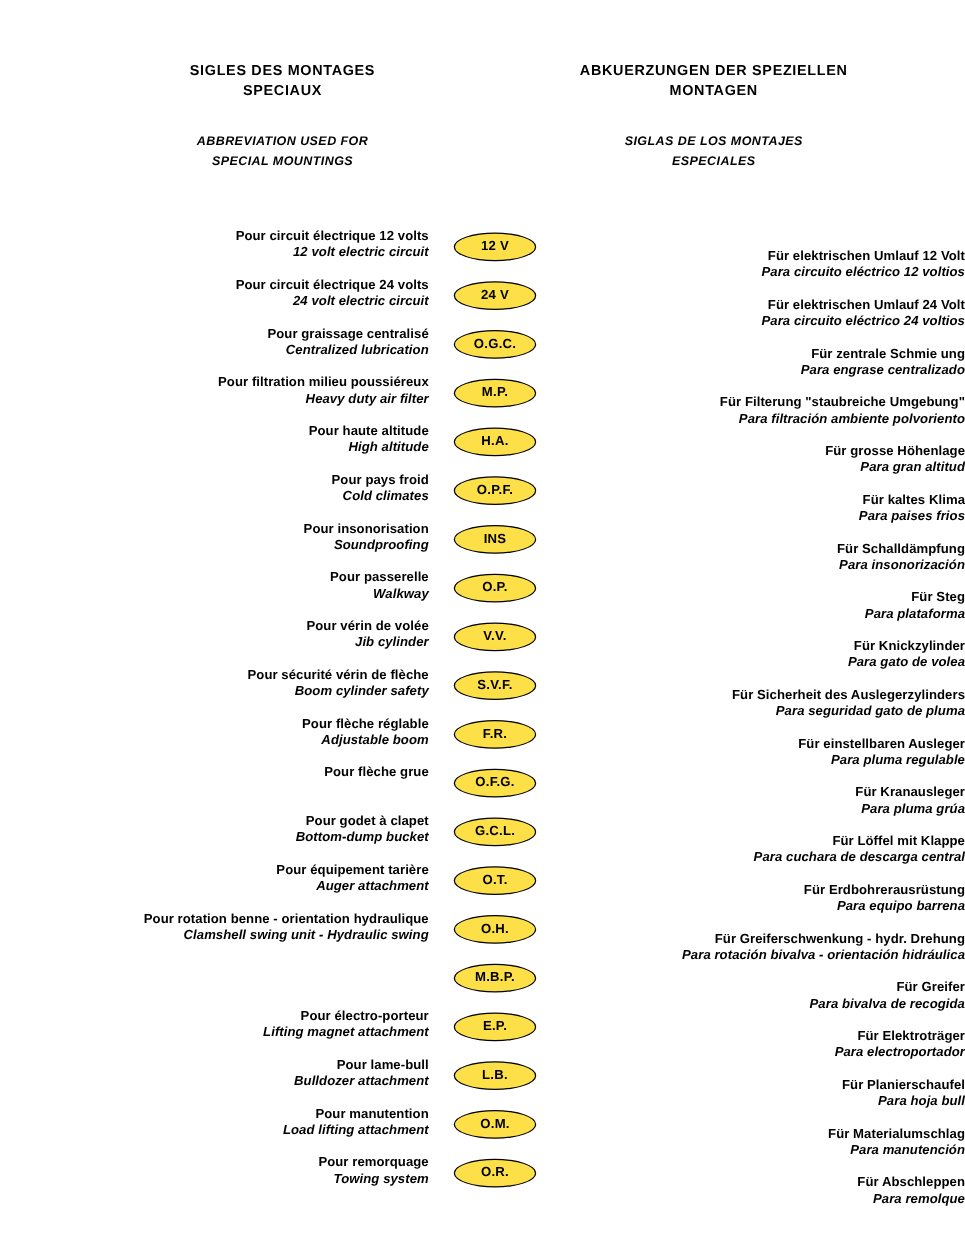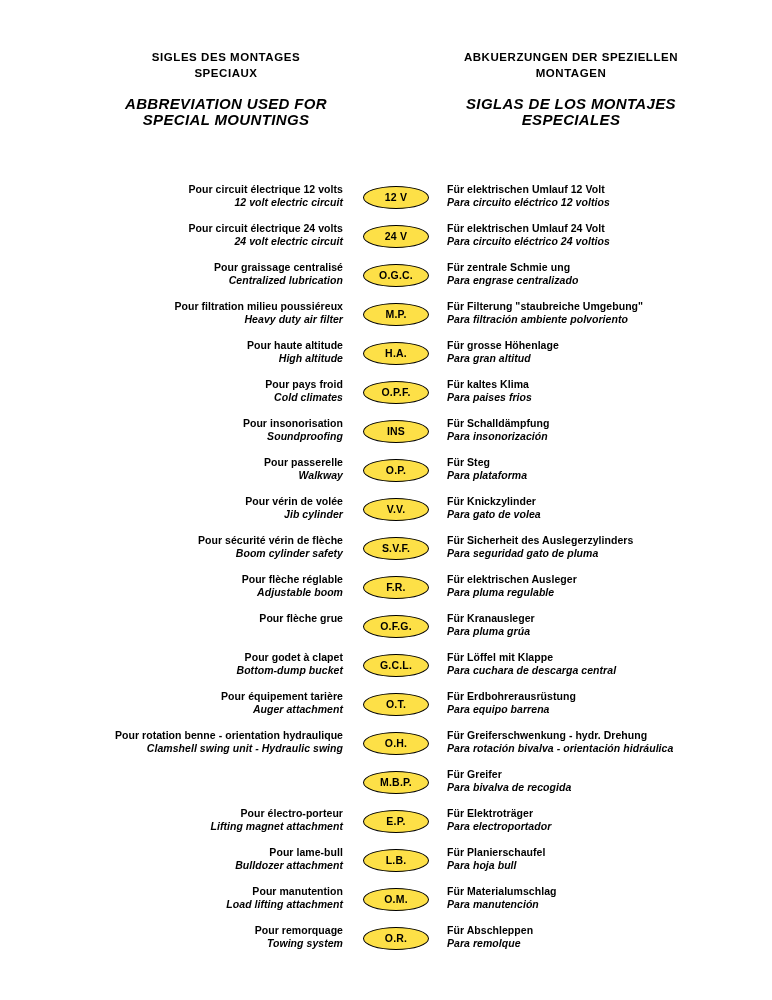--- a/index.html
+++ b/index.html
@@ -41,26 +41,26 @@
   .hdr-right { left: 432px; width: 278px; }
 
   .hdr-main {
     font-size: 11.5px;
     font-weight: bold;
     letter-spacing: 0.55px;
     line-height: 15.5px;
     white-space: nowrap;
   }
   .hdr-sub {
-    font-size: 15px;
+    font-size: 10px;
     font-weight: bold;
     font-style: italic;
     letter-spacing: 0.35px;
     line-height: 15.5px;
-    margin-top: 15px;
+    margin-top: 25px;
     white-space: nowrap;
   }
   .hdr-sub .hdr-sub-line2 { display: block; margin-top: 0; }
 
   
   .rows {
     position: absolute;
     top: 183px;
     left: 0;
     width: 772px;
@@ -80,23 +80,23 @@
   .col-badge {
     position: absolute;
     left: 350px;
     top: 0;
     width: 94px;
     height: 39px;
   }
   .col-de {
     position: absolute;
     left: 447px;
-    top: 0;
+    top: 16px;
     width: 325px;
-    text-align: left;
+    text-align: right;
   }
 
   .line-1 {
     font-size: 10.5px;
     font-weight: bold;
     line-height: 13px;
     white-space: nowrap;
     letter-spacing: 0.05px;
   }
   .line-2 {
@@ -319,21 +319,21 @@
         <div class="col-fr">
           <div class="line-1">Pour flèche réglable</div>
           <div class="line-2">Adjustable boom</div>
         </div>
         <div class="col-badge">
           <div class="badge">
             <span class="badge-text">F.R.</span>
           </div>
         </div>
         <div class="col-de">
-          <div class="line-1">Für elektrischen Ausleger</div>
+          <div class="line-1">Für einstellbaren Ausleger</div>
           <div class="line-2">Para pluma regulable</div>
         </div>
       </div>
       <div class="row">
         <div class="col-fr">
           <div class="line-1">Pour flèche grue</div>
         </div>
         <div class="col-badge">
           <div class="badge">
             <span class="badge-text">O.F.G.</span>

